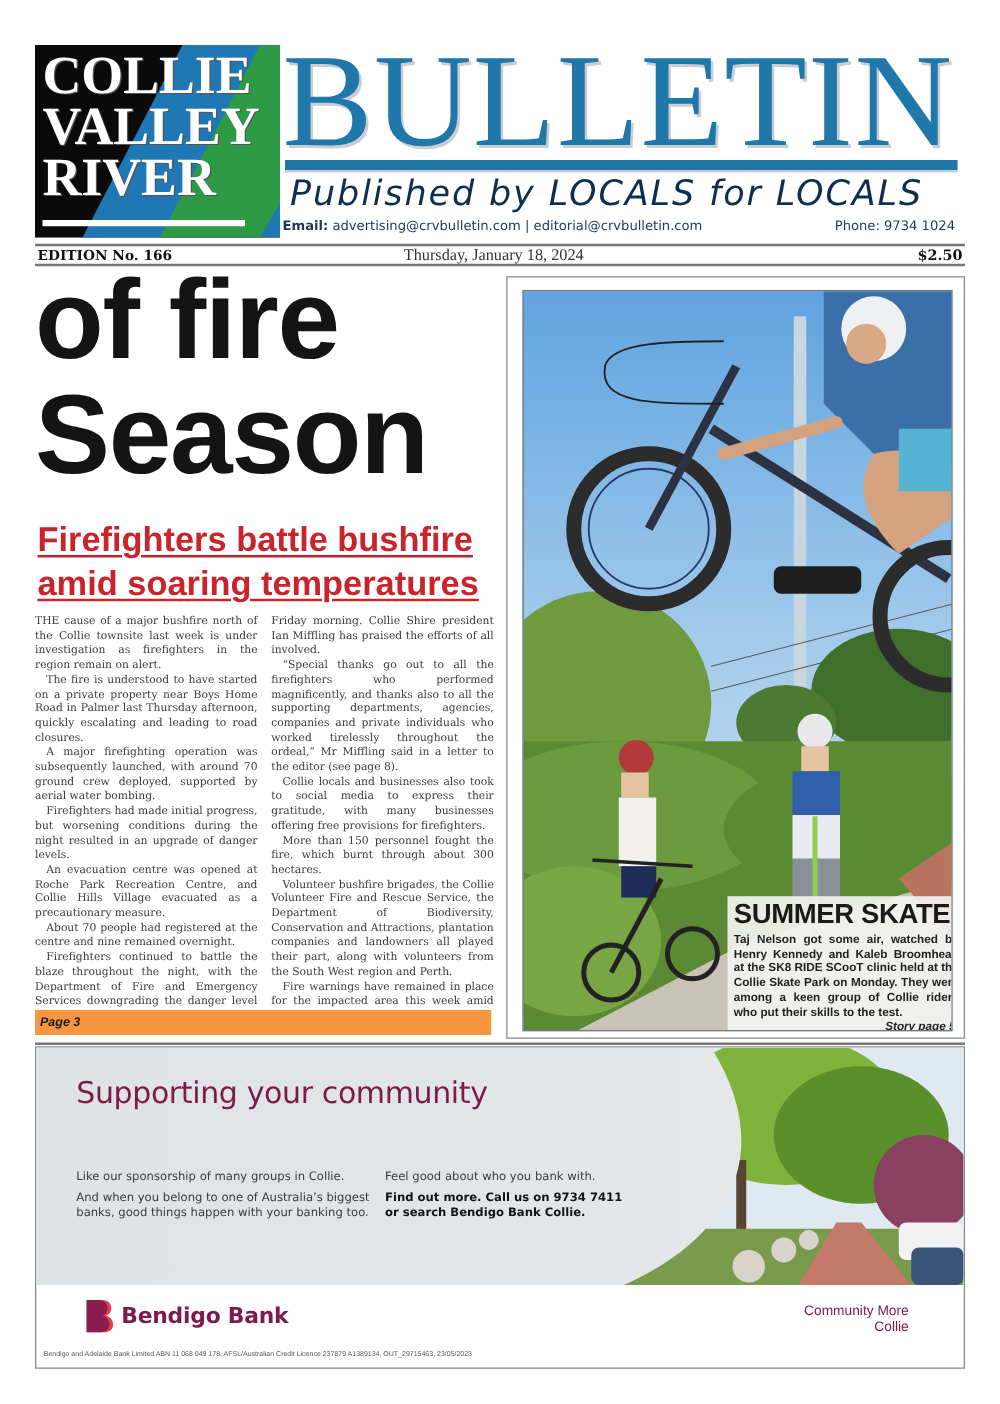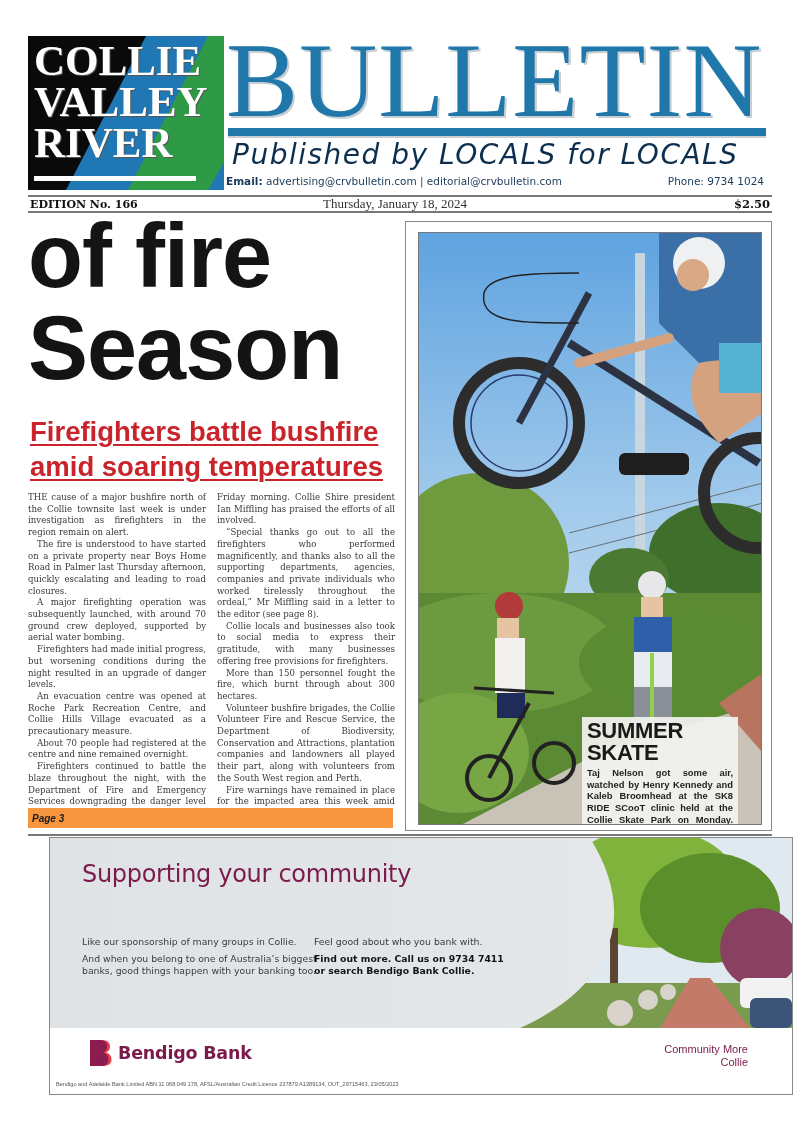--- a/index.html
+++ b/index.html
@@ -36,35 +36,35 @@
   .col p.first { text-indent: 0; }
 
   .promo-bar { position: absolute; left: 28px; top: 808px; width: 365px; height: 20px; background: #f7963f; display: flex; align-items: center; justify-content: space-between; padding: 0 12px 0 4px; font-family: "Liberation Sans", sans-serif; }
   .promo-text { font-weight: bold; font-size: 12px; color: #1b1b1b; letter-spacing: 0.1px; }
   .promo-page { font-weight: bold; font-style: italic; font-size: 10px; color: #1b1b1b; }
 
   
   .photo-frame { position: absolute; left: 405px; top: 221px; width: 367px; height: 610px; border: 1.5px solid #888; background: #fff; }
   .photo { position: absolute; left: 12px; top: 10px; width: 344px; height: 593px; overflow: hidden; border: 1px solid #777; background: #7fb3e2; }
   .photo svg { position: absolute; left: 0; top: 0; }
-  .caption-box { position: absolute; left: 163px; top: 484px; width: 156px; height: 108px; background: rgba(242,242,240,0.93); padding: 3px 5px; font-family: "Liberation Sans", sans-serif; }
+  .caption-box { position: absolute; left: 163px; top: 484px; width: 190px; height: 108px; background: rgba(242,242,240,0.93); padding: 3px 5px; font-family: "Liberation Sans", sans-serif; }
   .caption-title { font-weight: bold; font-size: 22px; line-height: 22px; color: #1a1a1a; letter-spacing: -0.3px; }
   .caption-body { margin-top: 3px; font-weight: bold; font-size: 9.4px; line-height: 11.7px; color: #1f1f1f; text-align: justify; }
   .caption-story { float: right; font-style: italic; }
 
   
   .ad-rule { position: absolute; left: 28px; top: 834px; width: 744px; height: 2px; background: #777; }
-  .ad { position: absolute; left: 28px; top: 837px; width: 744px; height: 258px; border: 1.5px solid #888; background: #fff; overflow: hidden; margin-left: 21px; }
+  .ad { position: absolute; left: 28px; top: 837px; width: 744px; height: 258px; border: 1.5px solid #888; background: #fff; overflow: hidden; }
   .ad-bg { position: absolute; left: 0; top: 0; width: 742px; height: 190px; background: linear-gradient(90deg, #dfe3e6 0%, #e3e6e8 60%, #e8eaeb 100%); }
   .ad-photo { position: absolute; left: 0; top: 0; }
   .ad-title { position: absolute; left: 32px; top: 22px; font-family: "DejaVu Sans", sans-serif; font-size: 24px; color: #7b1a4b; letter-spacing: -0.3px; }
   .ad-copy { position: absolute; font-family: "DejaVu Sans", sans-serif; font-size: 9.3px; line-height: 12.5px; color: #3b3b3b; }
   .ad-copy p { margin-bottom: 4px; }
   .ad-copy-left { left: 32px; top: 98px; width: 240px; }
-  .ad-copy-right { left: 264px; top: 98px; width: 190px; }
+  .ad-copy-right { left: 279px; top: 98px; width: 190px; }
   .ad-copy-right b { color: #141414; }
   .bendigo-logo { position: absolute; left: 40px; top: 202px; display: flex; align-items: center; gap: 6px; }
   .bendigo-name { font-family: "DejaVu Sans", sans-serif; font-weight: bold; font-size: 17.5px; color: #7b1a4b; letter-spacing: -0.2px; }
   .community-bank { position: absolute; right: 44px; top: 205px; text-align: right; font-family: "Liberation Sans", sans-serif; font-size: 11px; line-height: 13px; color: #7b1a4b; }
   .ad-legal { position: absolute; left: 6px; top: 243px; font-family: "Liberation Sans", sans-serif; font-size: 5.6px; color: #555; }
 </style>
 </head>
 <body>
 
 <header class="masthead">

